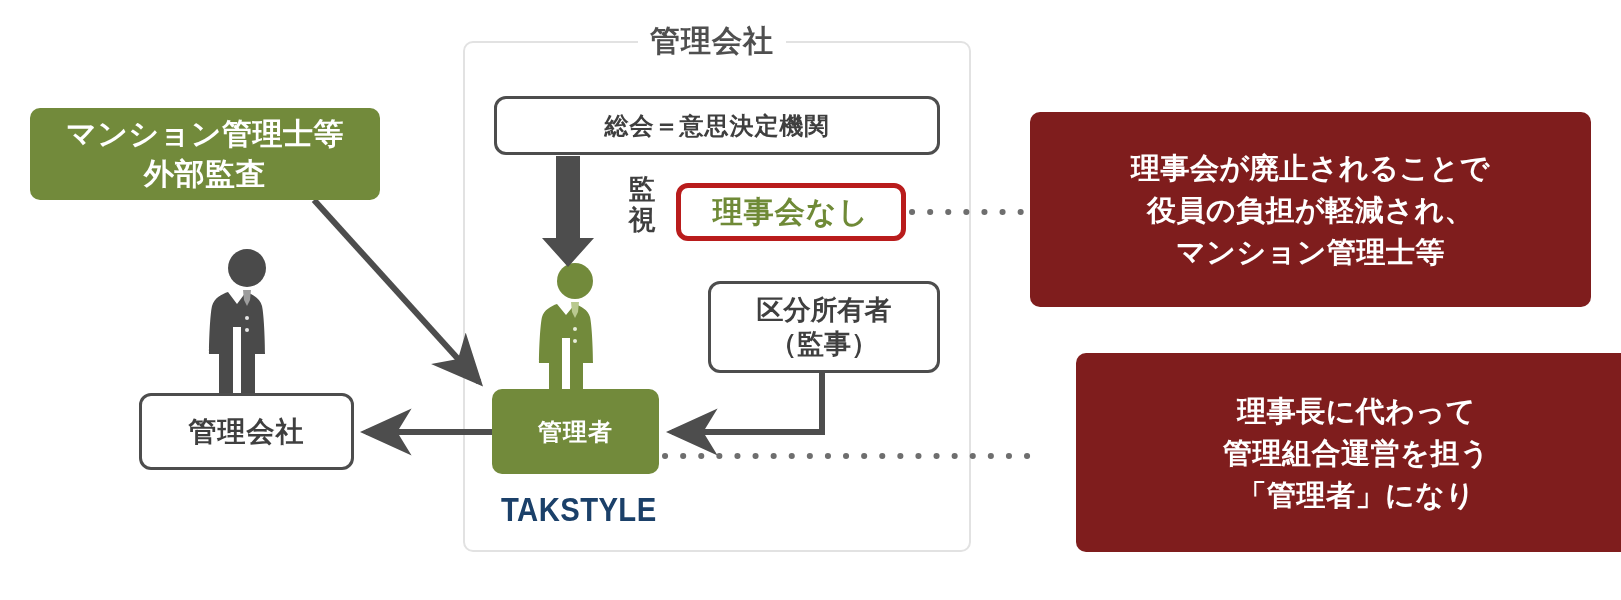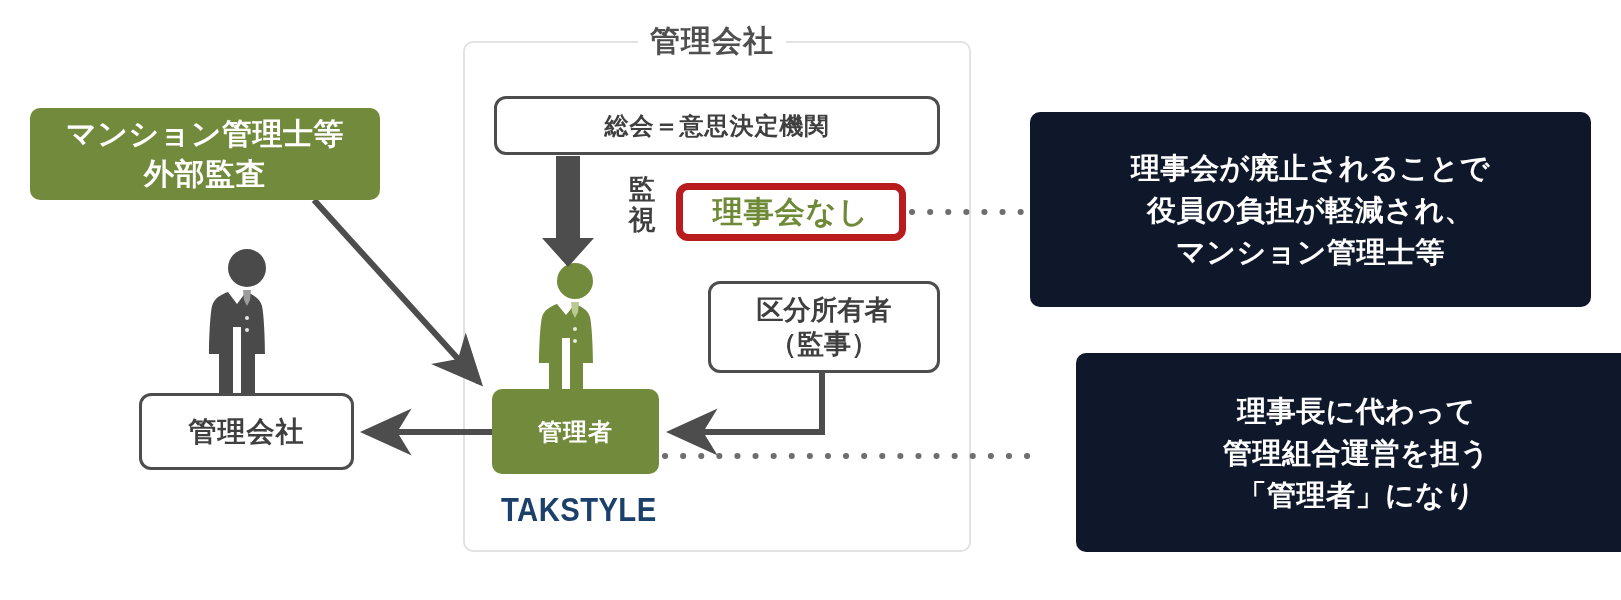--- a/index.html
+++ b/index.html
@@ -115,21 +115,21 @@
     letter-spacing: 1px;
   }
 
   
   #box-no-board {
     left: 676px;
     top: 183px;
     width: 230px;
     height: 58px;
     box-sizing: border-box;
-    border: 7px solid #b91c1c;
+    border: 5px solid #b91c1c;
     border-radius: 12px;
     background: #ffffff;
     display: flex;
     align-items: center;
     justify-content: center;
     color: #6F8A37;
     font-size: 30px;
     font-weight: bold;
     letter-spacing: 1px;
   }
@@ -155,21 +155,21 @@
     color: #1B4069;
     letter-spacing: 0.5px;
     font-family: "Liberation Sans Narrow", "Liberation Sans", sans-serif;
     transform: scaleX(0.86);
     transform-origin: left top;
   }
 
   
   .callout {
     box-sizing: border-box;
-    background: #0f172a;
+    background: #7f1d1d;
     border-radius: 10px;
     color: #ffffff;
     font-weight: bold;
     display: flex;
     flex-direction: column;
     align-items: center;
     justify-content: center;
     text-align: center;
     font-size: 29px;
     line-height: 42px;

